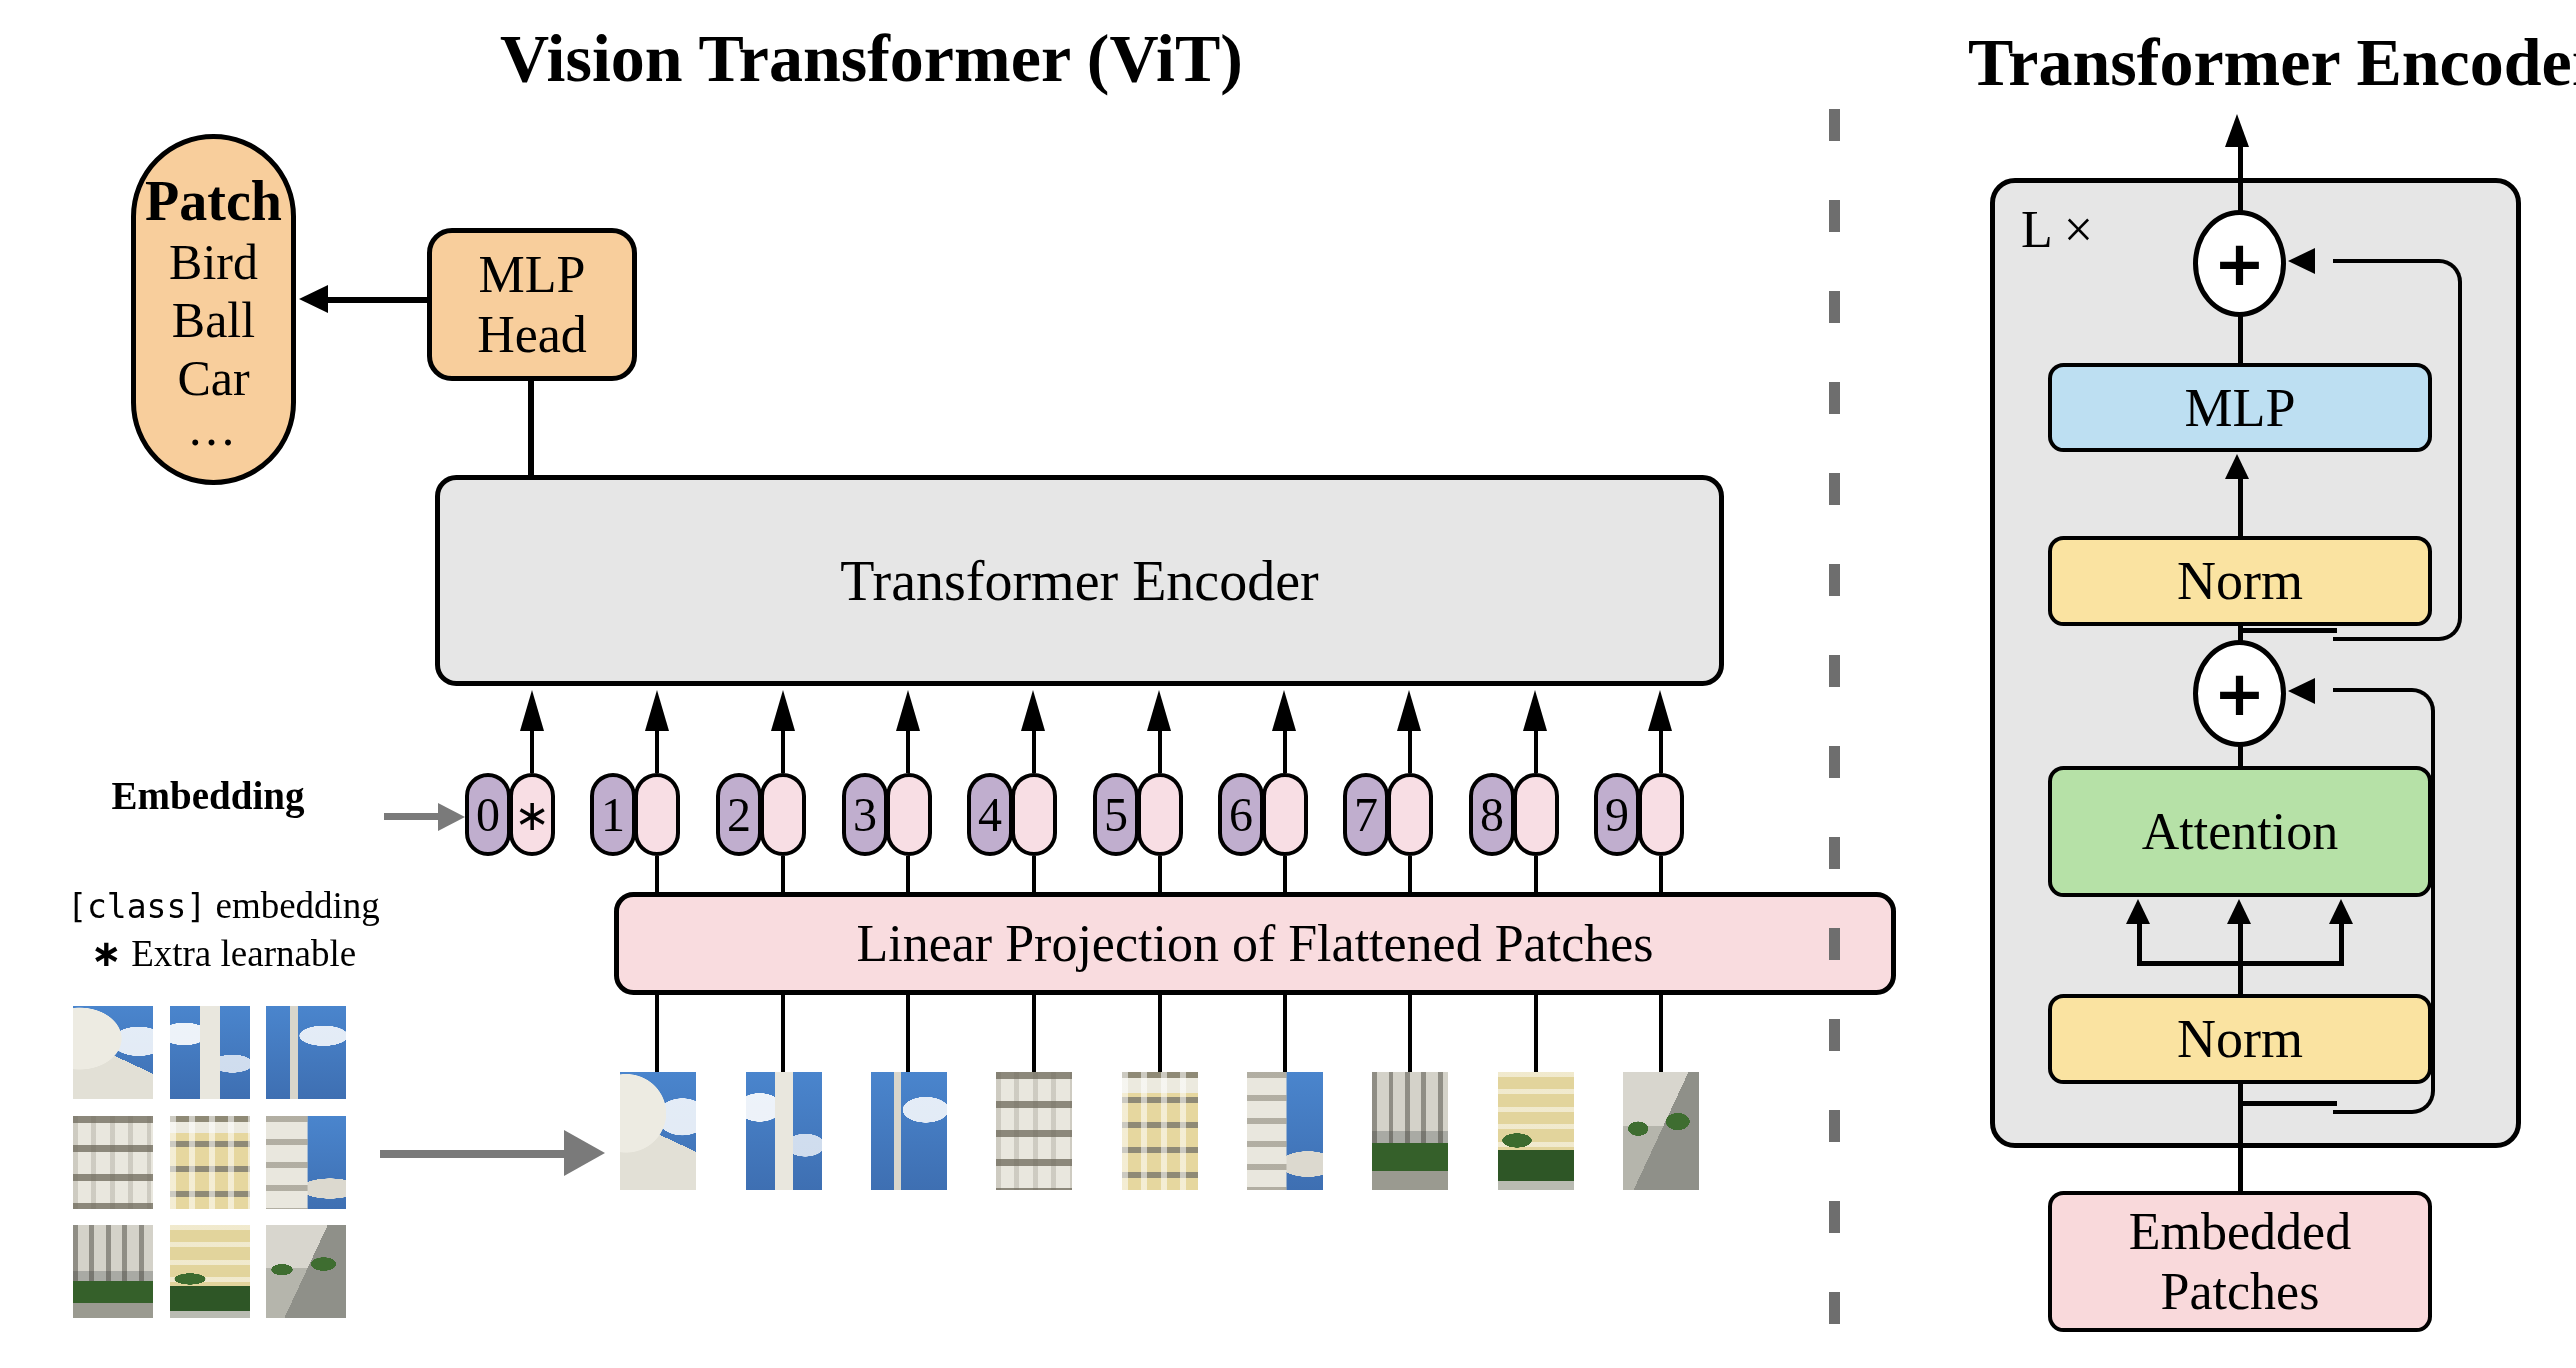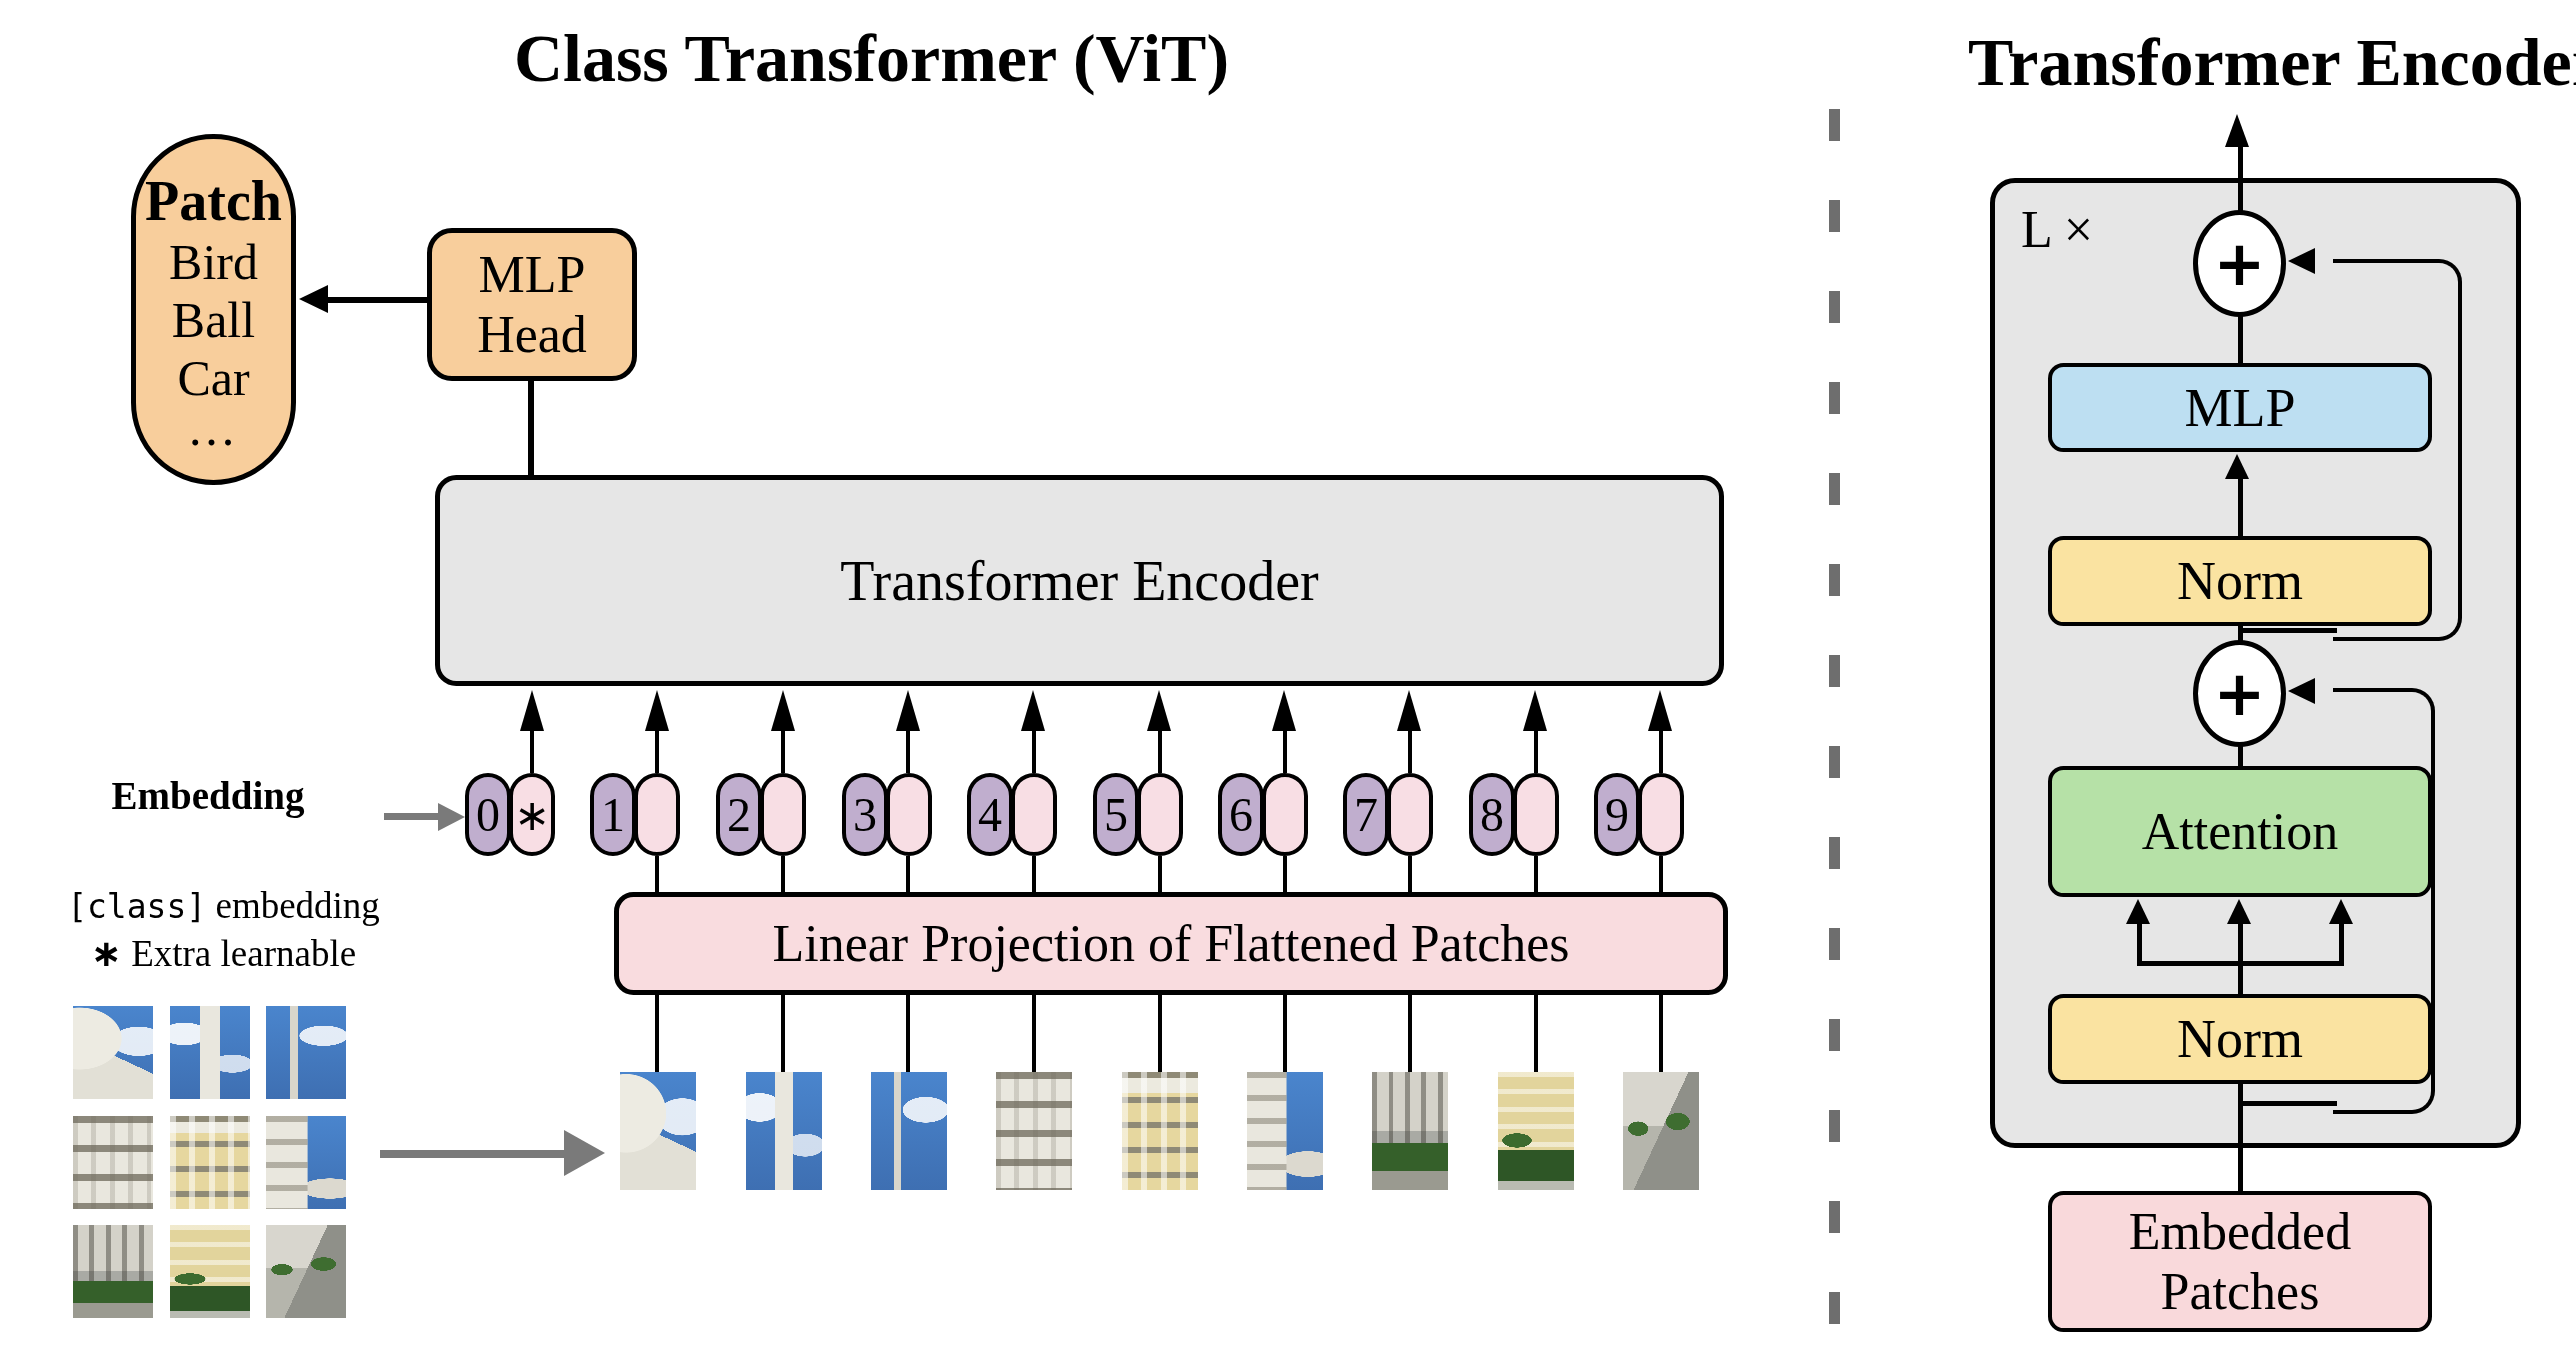--- a/index.html
+++ b/index.html
@@ -31,21 +31,21 @@
   .embpink{background:var(--embedded-pink,#F9D9DB);}
   
   #class-pill{left:131px;top:134px;width:165px;height:351px;border-radius:87px;font-size:50px;line-height:58px;}
   #class-pill .hdr{font-weight:bold;font-size:56px;line-height:64px;}
   #class-pill .dots{letter-spacing:3.9px;line-height:43px;}
   
   #mlp-head{left:427px;top:228px;width:210px;height:153px;border-radius:25px;font-size:52px;line-height:60px;}
   
   #encoder-box{left:435px;top:475px;width:1289px;height:211px;border-radius:21.3px;font-size:56px;}
   
-  #linear-box{left:614px;top:892px;width:1114px;height:103px;border-radius:19.4px;font-size:52px;}
+  #linear-box{left:614px;top:892px;width:1282px;height:103px;border-radius:19.4px;font-size:52px;}
   
   .token-pair{position:absolute;width:89px;height:83px;top:773px;}
   .pill{position:absolute;top:0;width:46px;height:83px;border:4.8px solid #000;border-radius:23px;
         box-sizing:border-box;display:flex;align-items:center;justify-content:center;
         font-size:48px;}
   .pill-purple{left:0;background:var(--token-purple,#C0AECE);z-index:2;}
   .pill-pink{left:44px;background:var(--token-pink,#F8DEE4);z-index:1;font-size:43px;
              font-family:"DejaVu Sans","Liberation Sans",sans-serif;}
   
   .patch{position:absolute;width:76px;height:118px;}
@@ -116,21 +116,21 @@
   #norm-bottom-box{top:994px;height:90px;}
   #embedded-box{top:1191px;height:141px;font-size:52px;}
   .loop{position:absolute;border-top:4.8px solid #000;border-right:4.8px solid #000;
         border-bottom:4.8px solid #000;border-radius:0 23px 23px 0;z-index:2;}
 </style>
 </head>
 <body>
 
 <div id="canvas">
 
-  <div class="title" style="left:435px;top:19.4px;width:873px;">Class Transformer (ViT)</div>
+  <div class="title" style="left:435px;top:19.4px;width:873px;">Vision Transformer (ViT)</div>
 
   <div class="box orange" id="class-pill">
     <div class="hdr">Patch</div>
     <div>Bird</div>
     <div>Ball</div>
     <div>Car</div>
     <div class="dots">...</div>
   </div>
 
   <div class="box orange" id="mlp-head">

